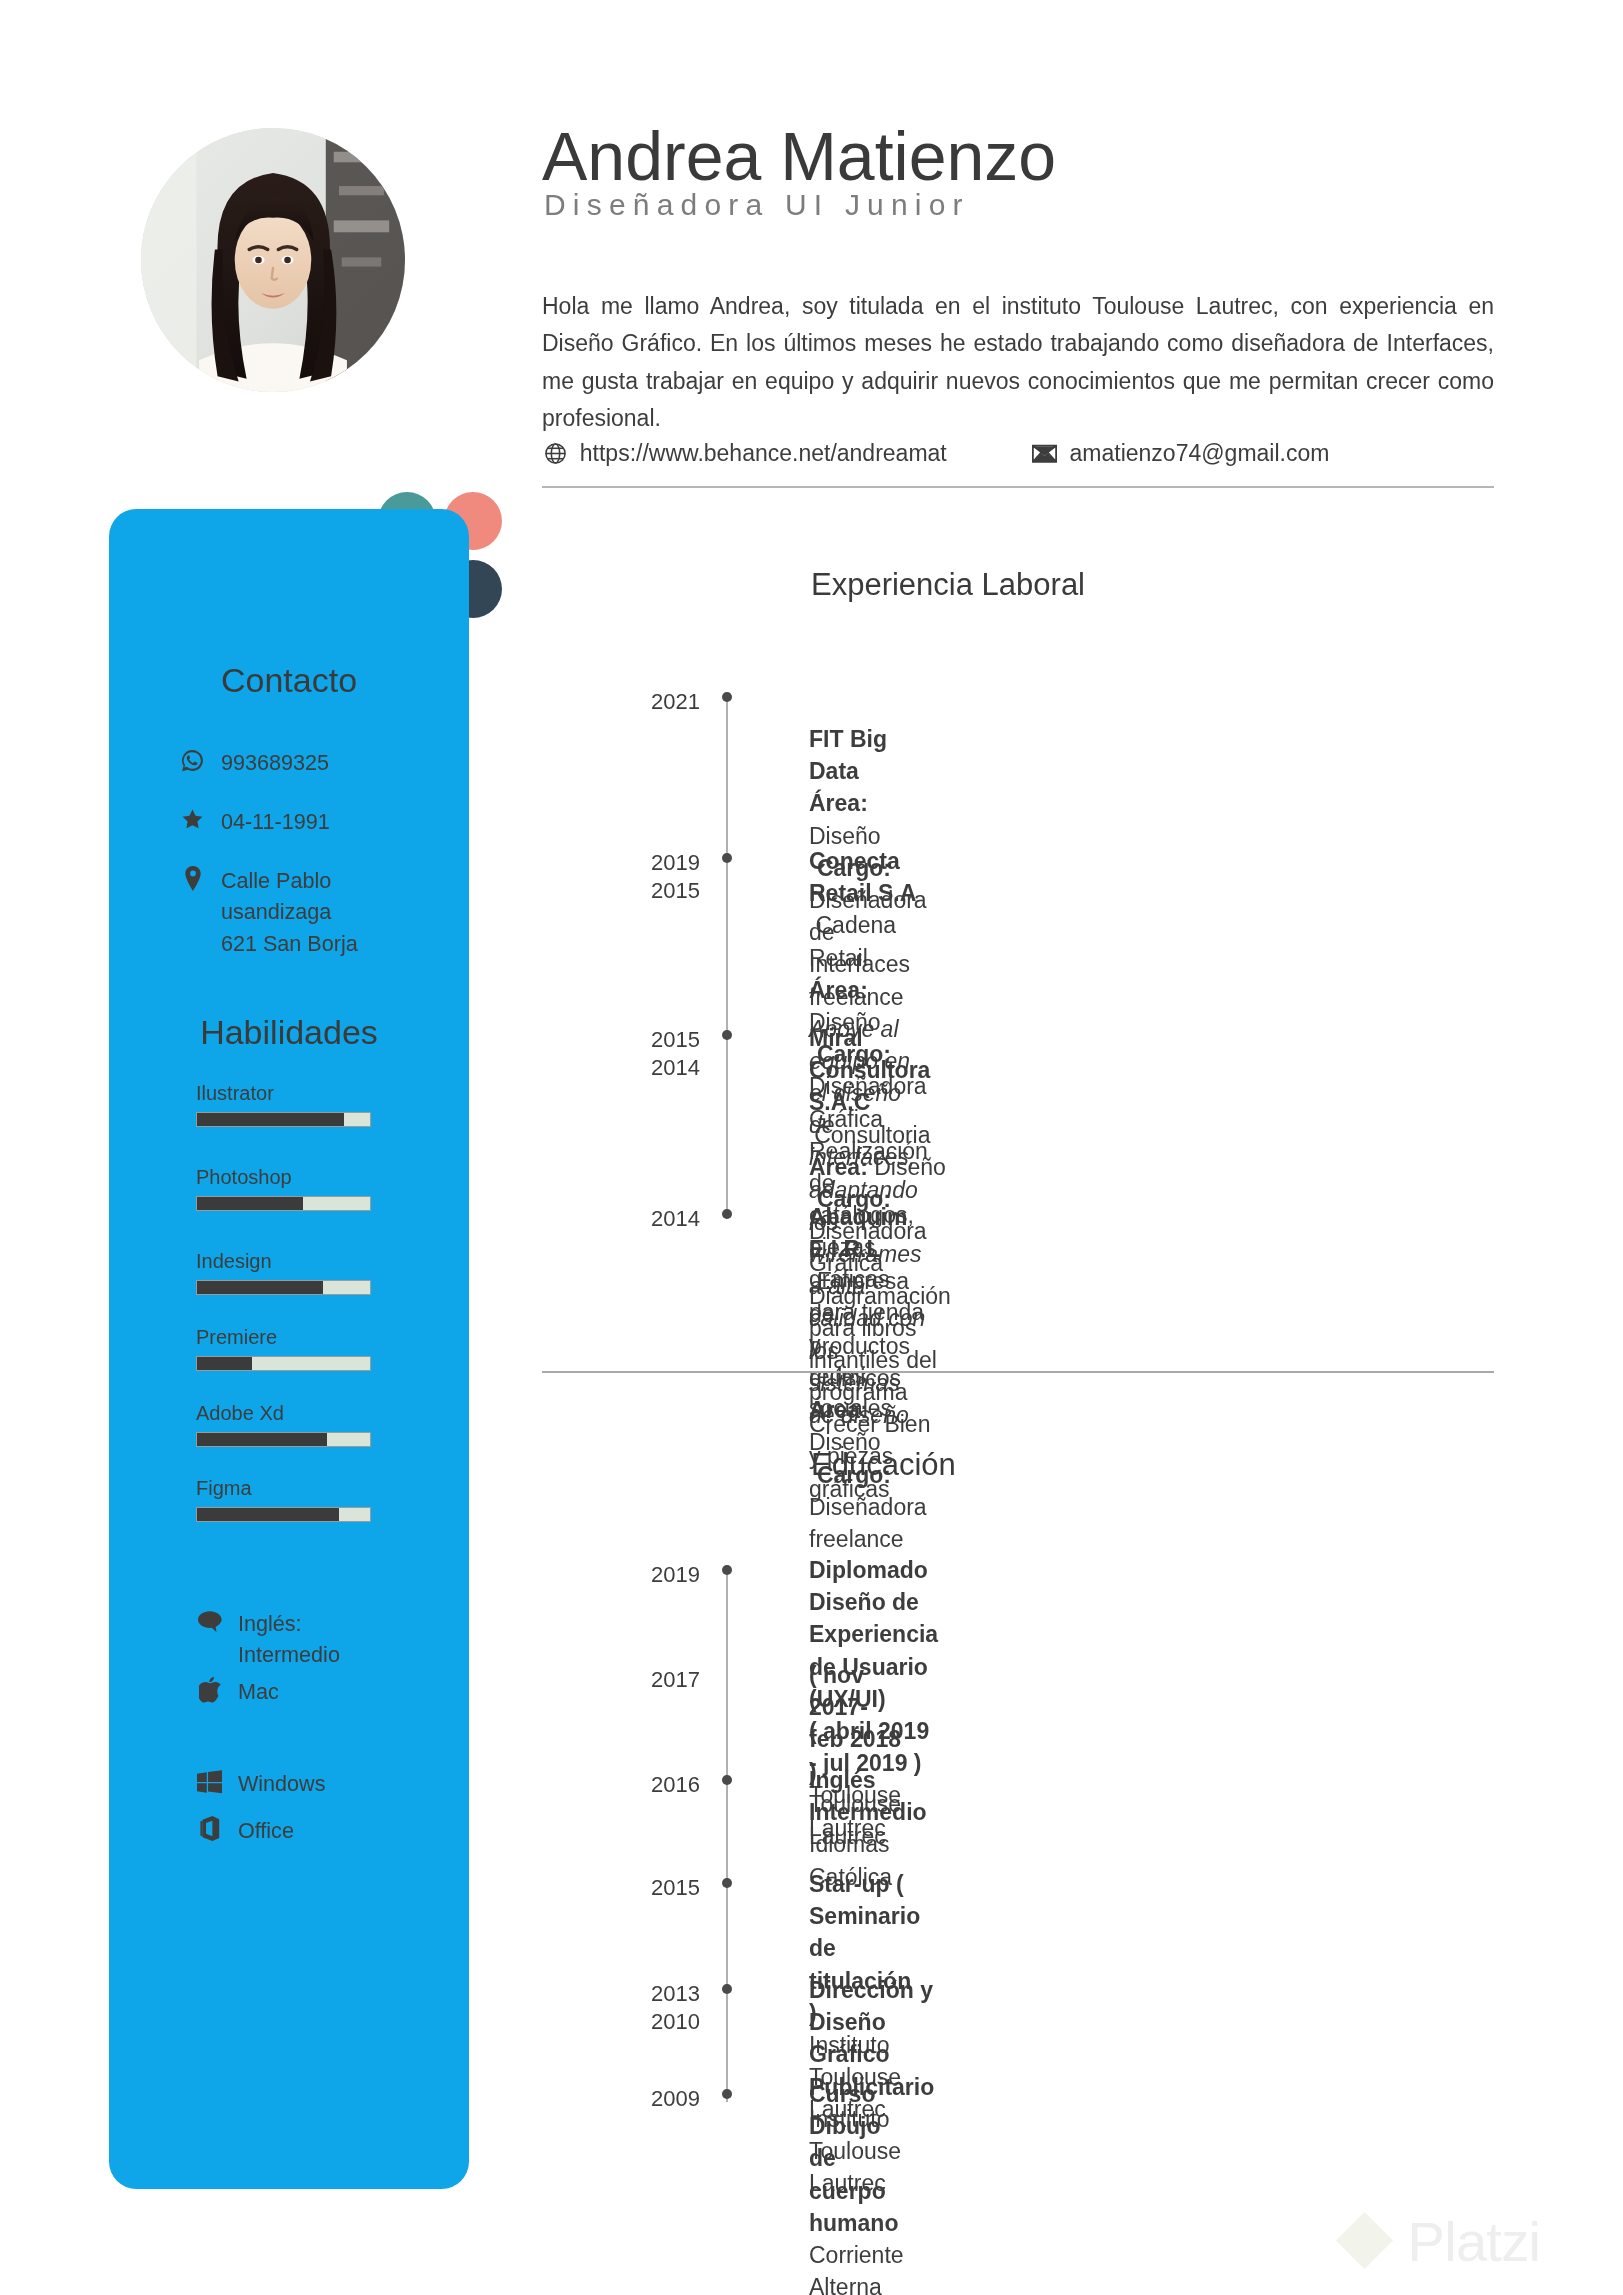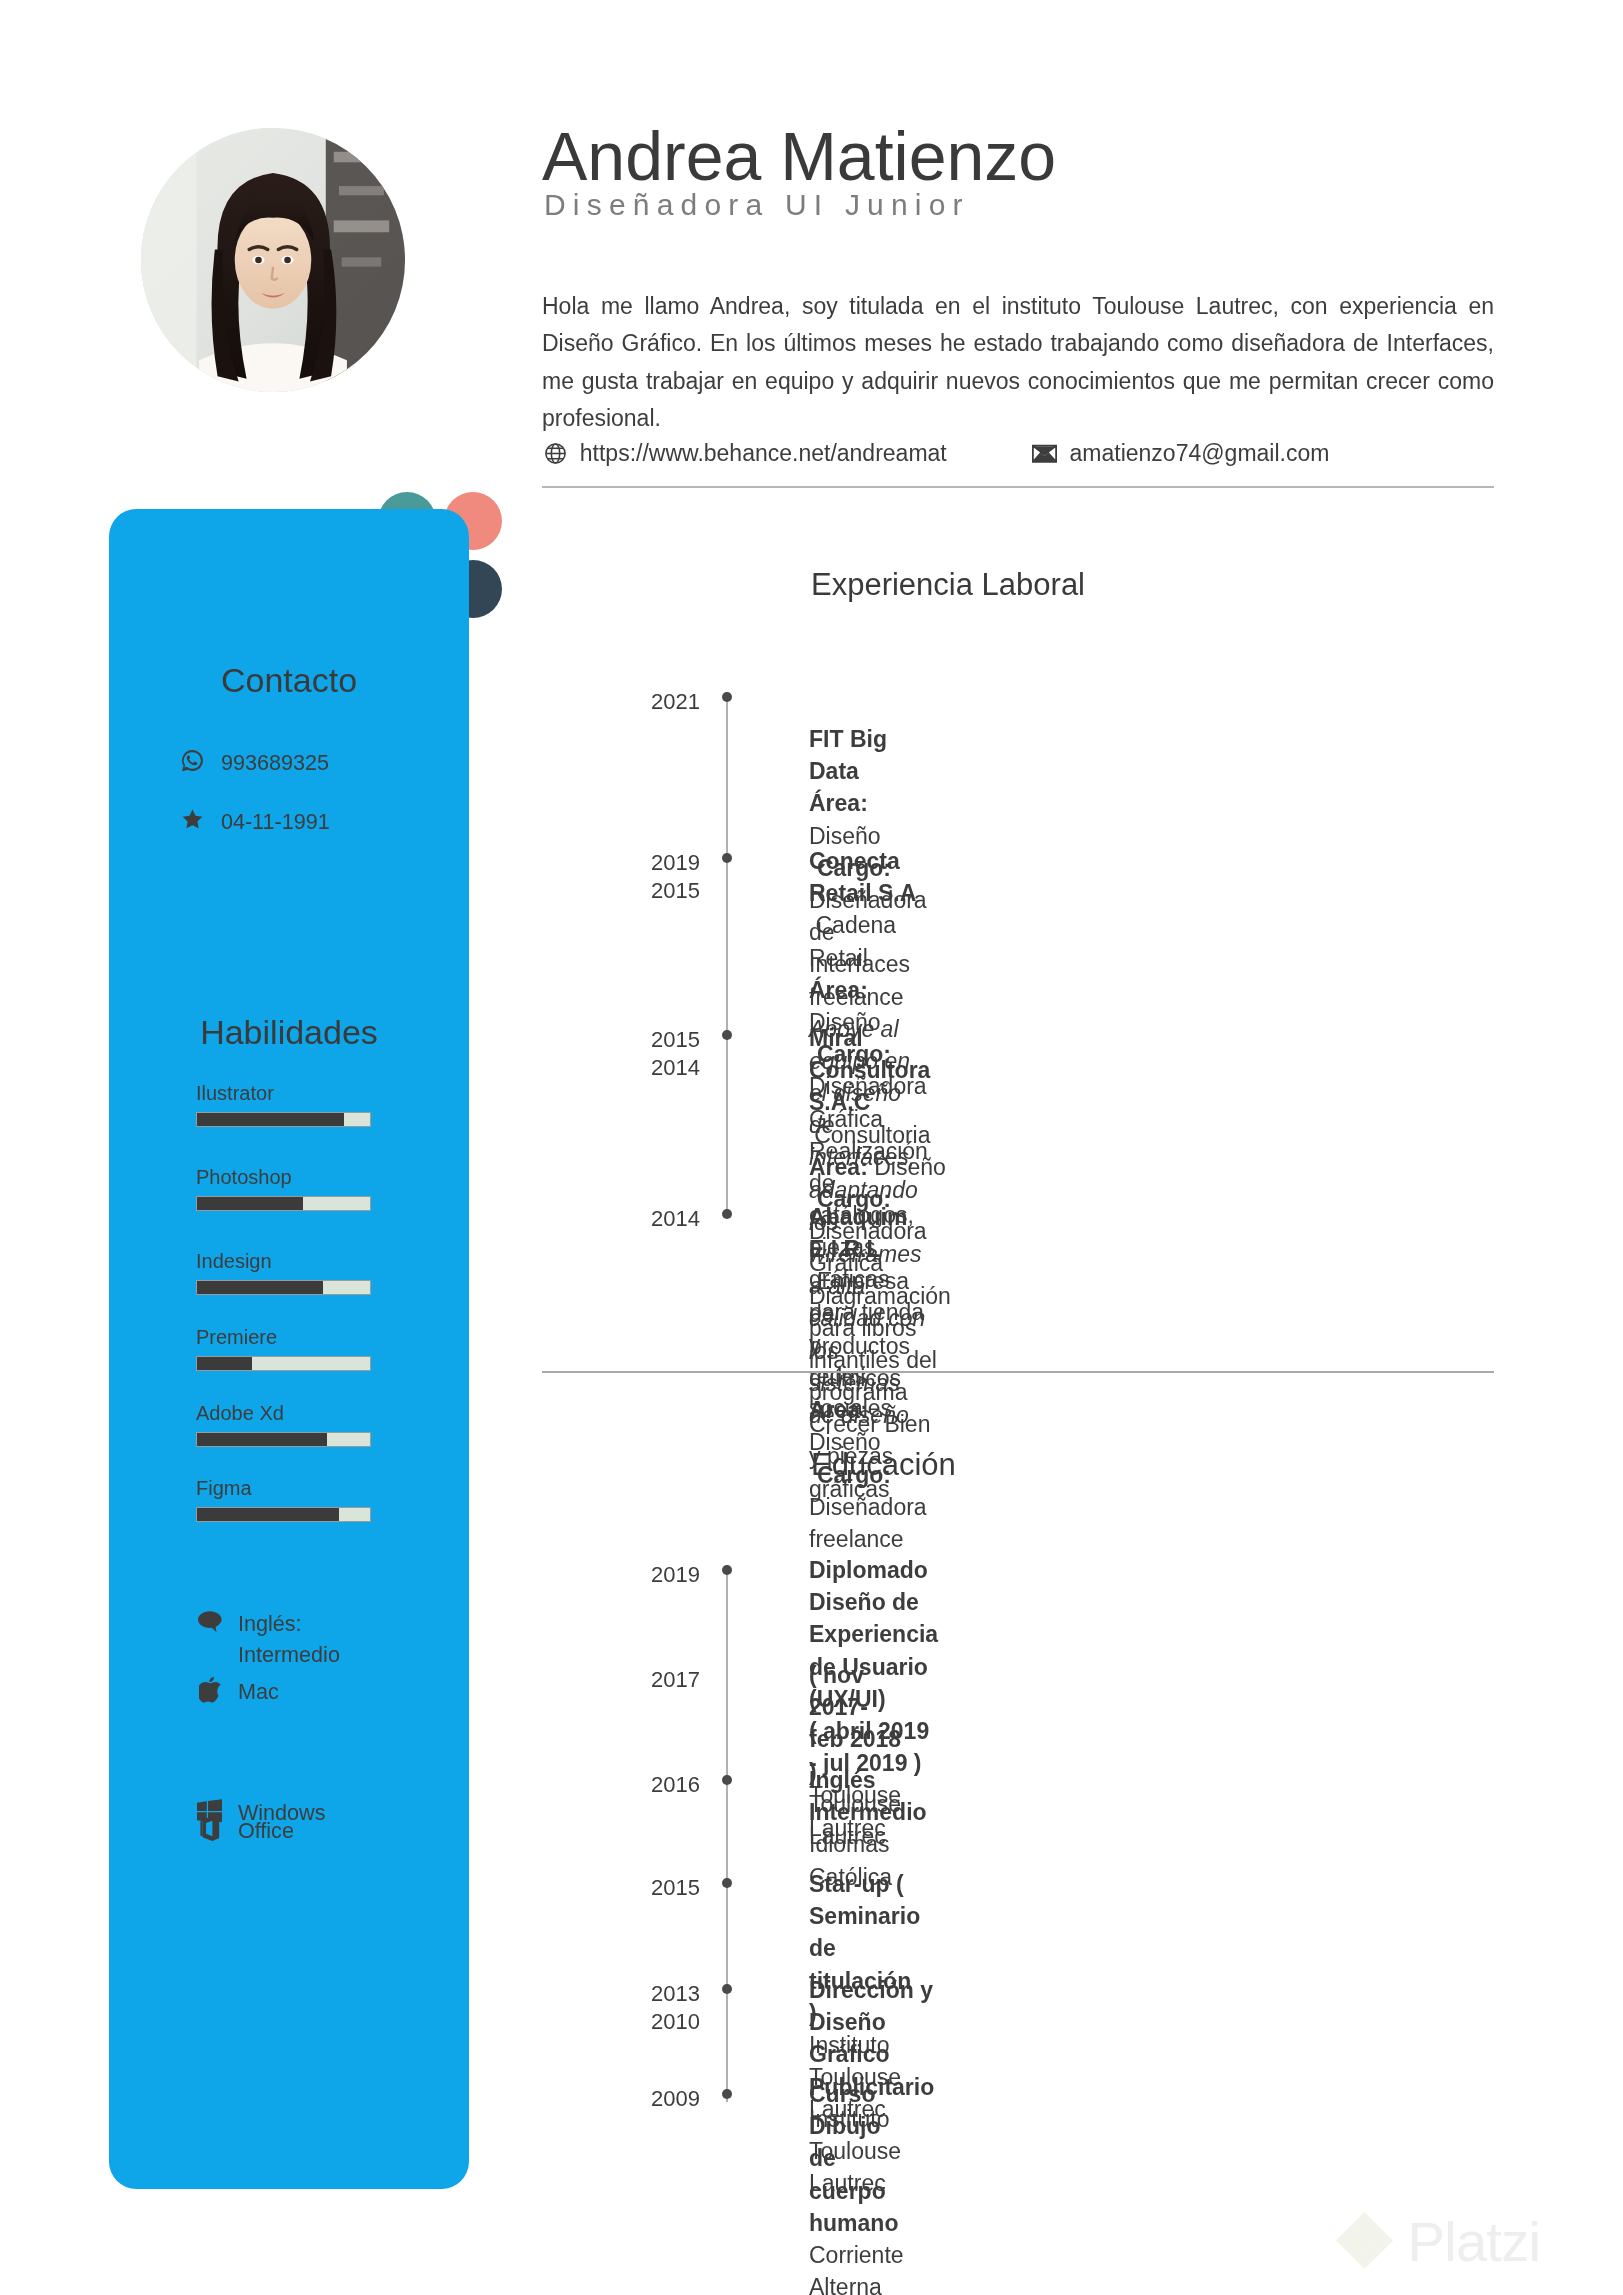--- a/index.html
+++ b/index.html
@@ -349,20 +349,30 @@
 
     <div class="contact-row" style="left:70px; top:297px;">
       <span class="ic">
         <svg width="25" height="25" viewBox="0 0 24 24" fill="#3d3d3d">
           <path d="M12 2.4l2.9 6 6.6.9-4.8 4.6 1.2 6.6L12 17.4 6.1 20.5l1.2-6.6L2.5 9.3l6.6-.9z"></path>
         </svg>
       </span>
       <span>04-11-1991</span>
     </div>
 
+    <div class="contact-row" style="left:70px; top:356px; white-space: pre-line;">
+      <span class="ic">
+        <svg width="22" height="25" viewBox="0 0 20 26" fill="#3d3d3d">
+          <path d="M10 0C5.6 0 2 3.5 2 7.8 2 13.6 10 26 10 26s8-12.4 8-18.2C18 3.5 14.4 0 10 0zm0 10.8a3 3 0 110-6 3 3 0 010 6z"></path>
+        </svg>
+      </span>
+      <span>Calle Pablo
+usandizaga
+621 San Borja</span>
+    </div>
 
     <div class="side-title" style="top:504px;">Habilidades</div>
 
     <div class="skill" style="left:87px; top:573px;">
       <div class="skill-label">Ilustrator</div>
       <div class="skill-track" style="background: rgb(216, 229, 216);">
         <div class="skill-fill" style="width: 85%; background: rgb(59, 59, 59);"></div>
       </div>
     </div>
     <div class="skill" style="left:87px; top:657px;">
@@ -409,21 +419,21 @@
     <div class="sys-row" style="left:87px; top:1167px;">
       <span class="ic">
         <svg width="22" height="26" viewBox="0 0 20 24" fill="#3d3d3d">
           <path d="M13.6 0c.1 1.2-.4 2.4-1.1 3.2-.8.9-2 1.6-3.1 1.5-.2-1.2.4-2.4 1.1-3.2C11.3.6 12.6 0 13.6 0z"></path>
           <path d="M17.8 17.3c-.5 1.2-.8 1.7-1.5 2.8-1 1.5-2.4 3.4-4.1 3.4-1.5 0-1.9-1-4-1-2 0-2.5 1-4 1-1.7 0-3-1.7-4-3.2C-2 16-2.3 10.2.5 7.1 1.9 5.5 3.8 4.6 5.7 4.6c1.9 0 3.1 1.1 4.7 1.1 1.5 0 2.4-1.1 4.7-1.1 1.7 0 3.5.9 4.8 2.5-4.2 2.3-3.5 8.3-2.1 10.2z"></path>
         </svg>
       </span>
       <span>Mac</span>
     </div>
 
-    <div class="sys-row" style="left:87px; top:1288px;">
+    <div class="sys-row" style="left:87px; top:1259px;">
       <span class="ic">
         <svg width="25" height="23.6" viewBox="0 0 24 22" fill="#3d3d3d">
           <path d="M0 3.2L9.4 1.9v9.2H0z"></path>
           <path d="M10.6 1.7L24 0v11.1H10.6z"></path>
           <path d="M0 12.3h9.4v9.2L0 20.1z"></path>
           <path d="M10.6 12.3H24V22l-13.4-1.8z"></path>
         </svg>
       </span>
       <span>Windows</span>
     </div>

